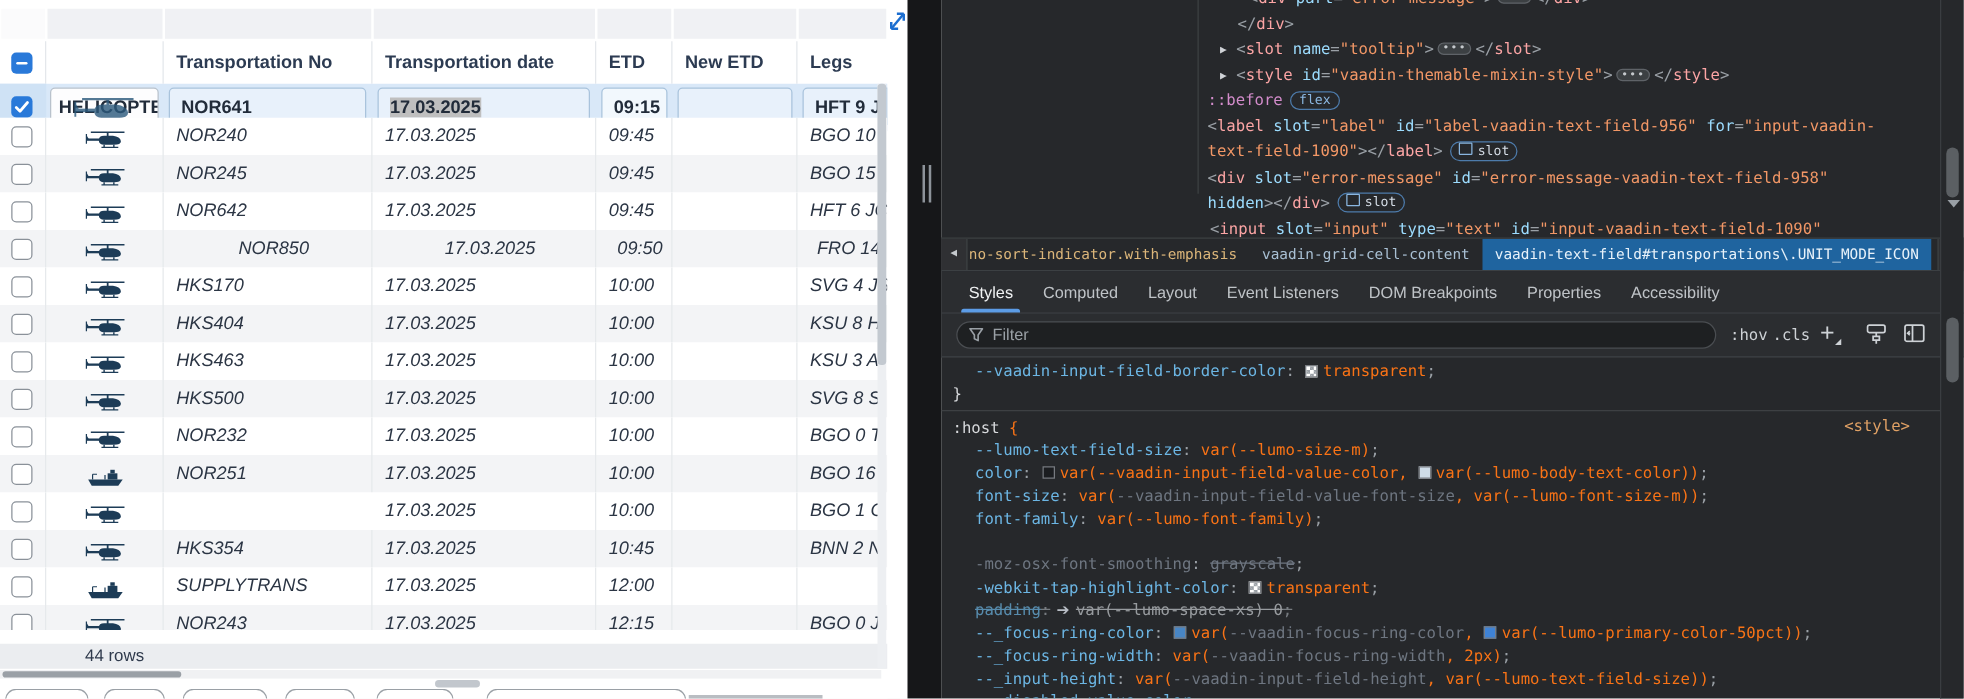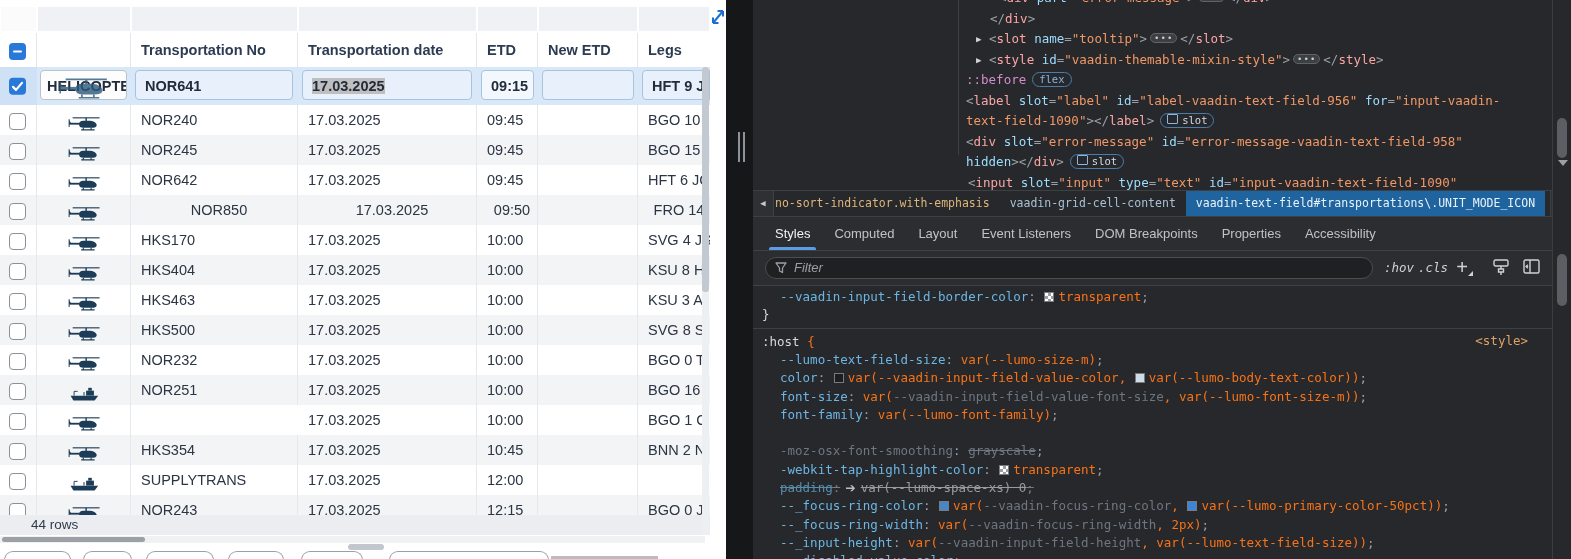--- a/index.html
+++ b/index.html
@@ -37,21 +37,21 @@
   .heli-overlay{position:absolute;left:16px;top:4px;opacity:.92;}
   
   .cb{display:inline-block;width:17px;height:17px;border-radius:4px;box-sizing:border-box;
       border:1.5px solid #8a9199;background:#fff;vertical-align:middle;}
   .cb.on{border:none;background:#2979d9;}
   .cb svg{display:block;margin:auto;}
   .cbwrap{position:absolute;left:9px;top:50%;transform:translateY(-50%);}
   
   .gfooter{position:absolute;left:0;top:515px;width:710px;height:20px;background:#ebedf0;
            font-size:13.5px;color:#2f3a4c;line-height:20px;}
-  .gfooter .fl{padding-left:31px;}
+  .gfooter .fl{padding-left:68px;}
   .hscroll{position:absolute;left:0;top:536px;width:705px;height:7px;background:#f0f1f3;}
   .hscroll .hthumb{position:absolute;left:2px;top:1px;width:143px;height:5px;background:#9aa0a6;border-radius:3px;}
   .vscroll{position:absolute;left:702px;top:67px;width:7px;height:468px;background:#edeff2;}
   .vscroll .vthumb{position:absolute;left:0;top:0;width:7px;height:225px;background:#c3c9d0;border-radius:3px;}
   .expand-arrow{position:absolute;left:710px;top:8px;width:16px;height:18px;cursor:pointer;}
   
   .bottom-strip{position:absolute;left:0;top:543px;width:726px;height:16px;background:#fff;}
   .drag-pill{position:absolute;left:348px;top:1px;width:36px;height:6px;border-radius:3px;background:#c2c7cd;}
   .bbtn{position:absolute;top:8px;height:14px;background:#fff;border:1px solid #9aa0a6;border-bottom:none;
         border-radius:9px 9px 0 0;box-sizing:border-box;}
@@ -96,21 +96,21 @@
   .crumb.c-sel{background:#1f649f;color:#e8f2fa;}
   
   .dtabs{position:absolute;left:0;top:217px;width:818px;height:34px;background:#2b2d30;
          border-bottom:1px solid #3e4145;box-sizing:border-box;font-family:"Liberation Sans",sans-serif;
          font-size:13px;line-height:33px;white-space:nowrap;}
   .dtab{display:inline-block;padding:0 2px;margin-left:20px;color:#bfc3c7;cursor:pointer;position:relative;height:33px;}
   .dtab.sel{color:#f1f3f4;}
   .dtab.sel::after{content:"";position:absolute;left:-4px;right:-4px;bottom:0;height:3px;background:#5c9ce6;border-radius:2px 2px 0 0;}
   
   .stoolbar{position:absolute;left:0;top:251px;width:818px;height:35px;background:#2b2d30;
-            border-bottom:1px solid #3e4145;box-sizing:border-box;font-style:italic;}
+            border-bottom:1px solid #3e4145;box-sizing:border-box;}
   .filter-box{position:absolute;left:12px;top:6px;width:608px;height:22px;background:#1e2022;
               border:1px solid #4a4d51;border-radius:12px;box-sizing:border-box;
               font-family:"Liberation Sans",sans-serif;}
   .filter-box .funnel{position:absolute;left:9px;top:4px;}
   .filter-box .ph{position:absolute;left:28px;top:0;line-height:20px;font-size:13px;color:#9aa0a6;}
   .tb-btn{position:absolute;top:7px;color:#ced2d6;font-size:12.5px;line-height:20px;cursor:pointer;
           font-family:"DejaVu Sans Mono",monospace;}
   .tb-plus{position:absolute;top:3px;color:#ced2d6;font-size:20px;line-height:26px;cursor:pointer;
            font-family:"Liberation Sans",sans-serif;}
   .tb-plus::after{content:"";position:absolute;right:-5px;bottom:4px;border-left:5px solid transparent;
@@ -191,21 +191,21 @@
     <path d="M20 21 H39 M23 18 V21 M34 18 V21" stroke="#2c5a7d" stroke-width="1.6" fill="none"></path>
   </svg></span>
       </div>
       <div class="ebox" style="left:135px;width:158px;">NOR641</div>
       <div class="ebox" style="left:302px;width:170px;"><span class="selhl">17.03.2025</span></div>
       <div class="ebox" style="left:481px;width:53px;background:#f2f8fd;">09:15</div>
       <div class="ebox" style="left:542px;width:92px;"></div>
       <div class="ebox" style="left:642px;width:68px;border-radius:4px 0 0 4px;">HFT 9 J</div>
     </div>
 
-    <div class="gbody" id="grid-rows" style="top:105px;height:410px;">
+    <div class="gbody" id="grid-rows" style="top:94px;height:410px;font-style:italic;">
         <div class="grow" style="top: 0px;">
           <div class="gcell c0">
             <span class="cbwrap"><span class="cb"></span></span>
           </div>
           <div class="gcell c1 icon-cell"><svg width="34" height="17" viewBox="0 0 48 24" style="opacity:1">
     <line x1="8" y1="4" x2="46" y2="4" stroke="#1d3c57" stroke-width="1.6"></line>
     <rect x="26" y="4" width="2" height="5" fill="#1d3c57"></rect>
     <path d="M17 13 Q17 8 23 8 L33 8 Q41 9 42 14 Q42 18 34 18 L23 18 Q17 18 17 13 Z" fill="#1d3c57"></path>
     <rect x="3" y="11" width="15" height="2.6" fill="#1d3c57"></rect>
     <path d="M3 7 L6 12 L3 12 Z" fill="#1d3c57"></path>

